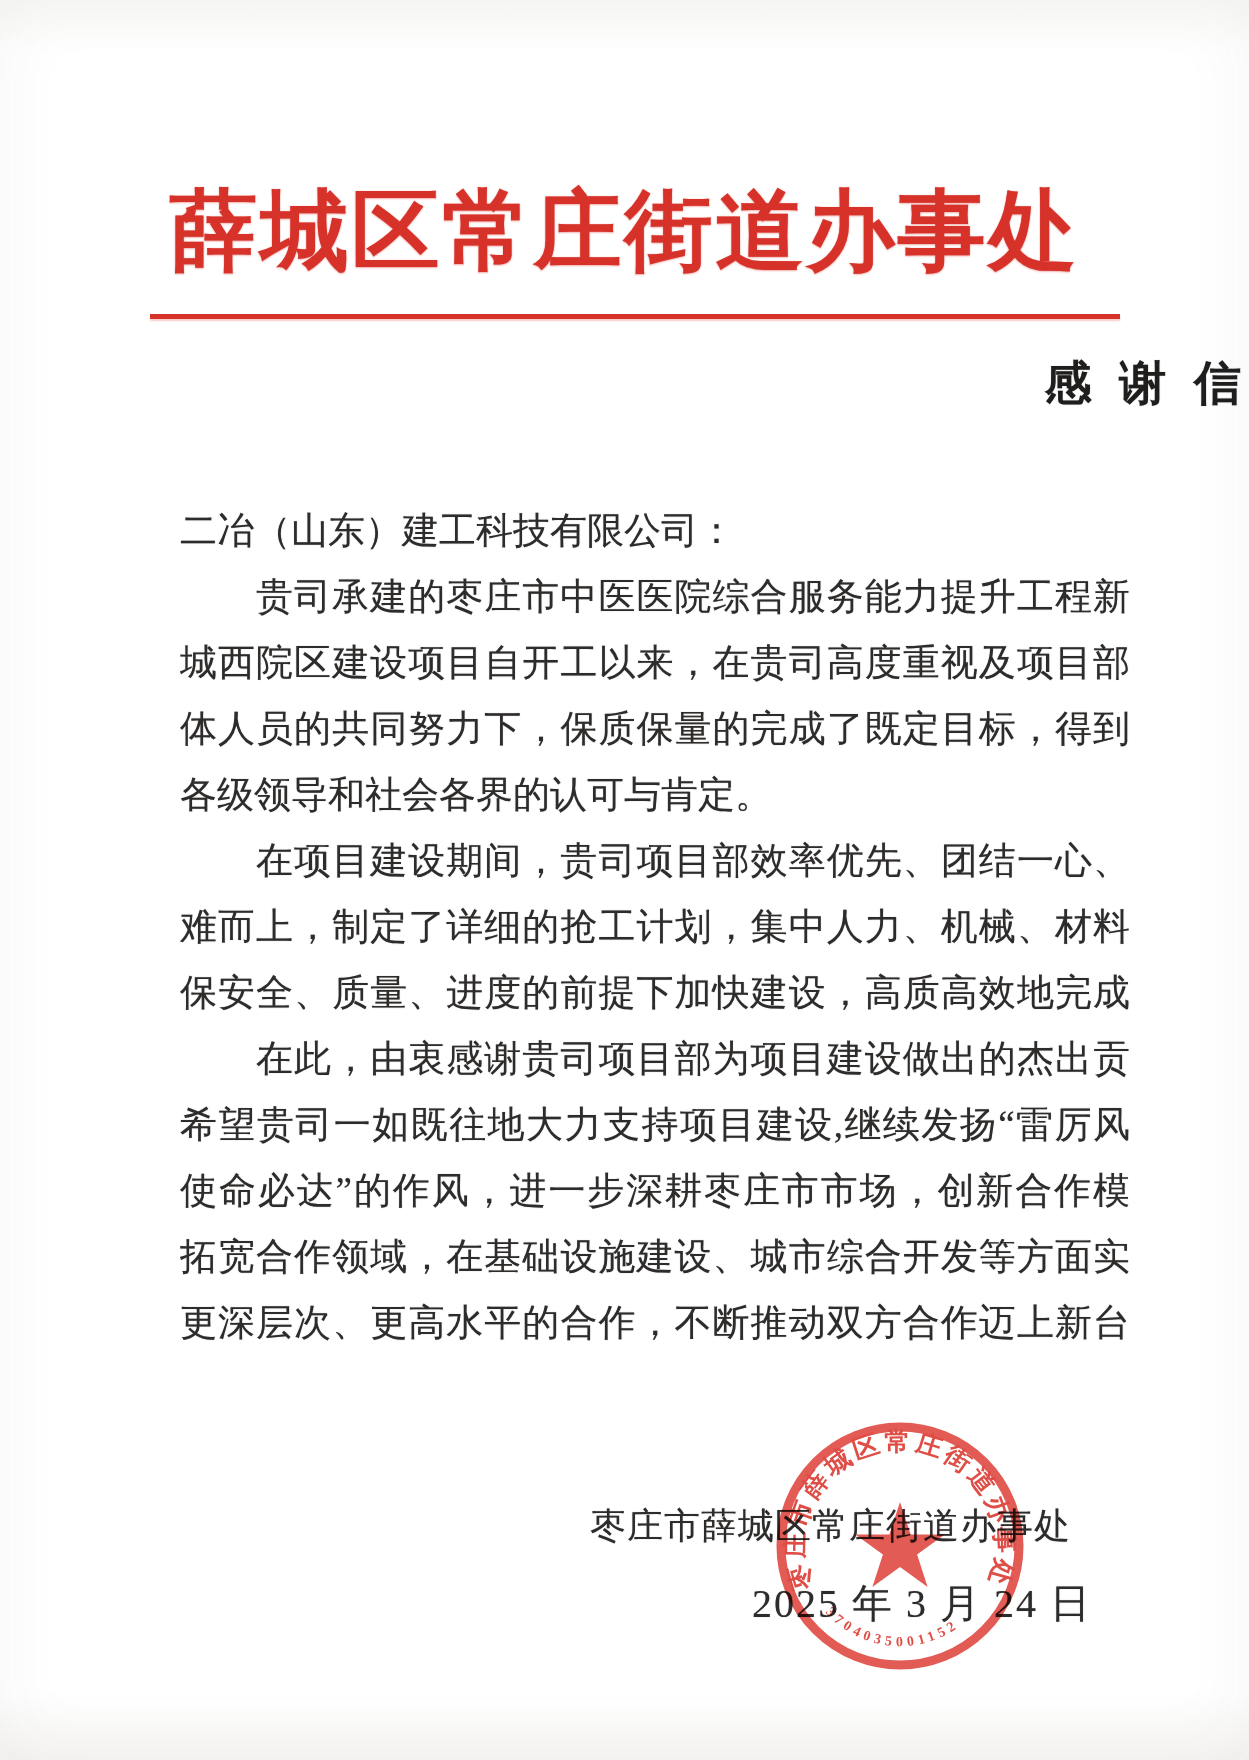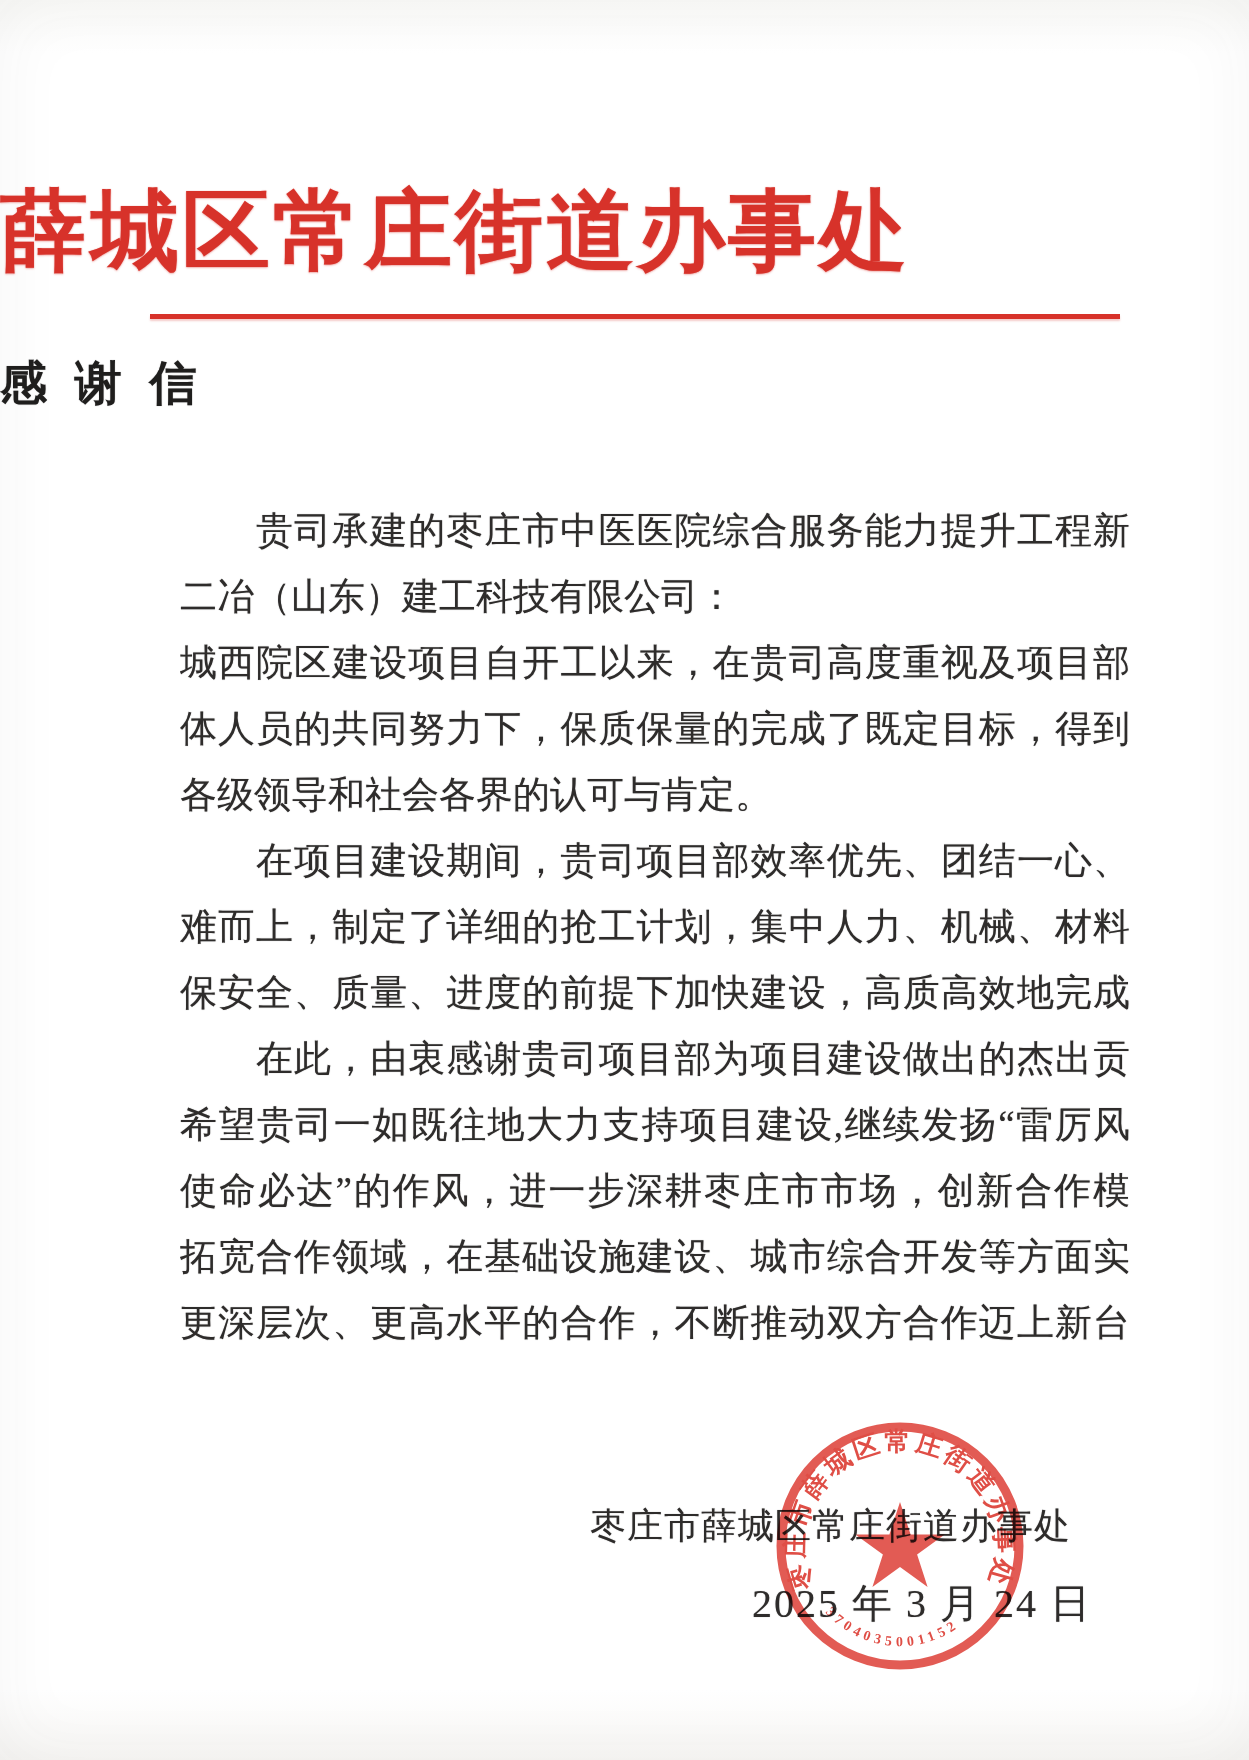--- a/index.html
+++ b/index.html
@@ -11,35 +11,35 @@
   .page{
     position:relative;
     width:1249px;height:1760px;
     background:linear-gradient(180deg,#fafaf8 0%,#ffffff 3%,#ffffff 96%,#f7f6f4 100%);
     box-shadow:inset 0 0 70px rgba(60,55,50,.05);
     overflow:hidden;
     font-family:"Liberation Serif","DejaVu Serif",serif;
   }
   .letterhead{
     position:absolute;top:172px;left:0;width:100%;
-    text-align:left;
+    text-align:center;
     font-size:88px;font-weight:700;
     color:var(--red);
     letter-spacing:3px;
     text-shadow:0 1px 2px rgba(215,50,42,.35), 0 0 1px rgba(215,50,42,.5);
     white-space:nowrap;
   }
   .red-line{
     position:absolute;top:314px;left:150px;width:970px;height:5px;
     background:var(--red);
     box-shadow:0 2px 2px rgba(215,50,42,.25);
   }
   .letter-title{
     position:absolute;top:352px;left:0;width:100%;
-    text-align:left;
+    text-align:right;
     font-size:47px;font-weight:600;color:#1f1e1d;
     letter-spacing:8px;
     text-shadow:0 0 1px rgba(30,30,30,.45);
     white-space:nowrap;
   }
   .body-block{
     position:absolute;top:498px;left:180px;width:950px;
     font-size:37px;color:var(--ink);
   }
   .line{
@@ -82,22 +82,22 @@
 
 <div class="page">
 
   <div class="letterhead">薛城区常庄街道办事处</div>
 
   <div class="red-line"></div>
 
   <div class="letter-title">感 谢 信</div>
 
   <div class="body-block">
+    <div class="line short">二冶（山东）建工科技有限公司：</div>
     <div class="line indent">贵司承建的枣庄市中医医院综合服务能力提升工程新</div>
-    <div class="line short">二冶（山东）建工科技有限公司：</div>
     <div class="line">城西院区建设项目自开工以来，在贵司高度重视及项目部全</div>
     <div class="line">体人员的共同努力下，保质保量的完成了既定目标，得到了</div>
     <div class="line short">各级领导和社会各界的认可与肯定。</div>
     <div class="line indent">在项目建设期间，贵司项目部效率优先、团结一心、迎</div>
     <div class="line">难而上，制定了详细的抢工计划，集中人力、机械、材料等，</div>
     <div class="line">保安全、质量、进度的前提下加快建设，高质高效地完成了</div>
     <div class="line indent">在此，由衷感谢贵司项目部为项目建设做出的杰出贡献，</div>
     <div class="line">希望贵司一如既往地大力支持项目建设,继续发扬“雷厉风行、</div>
     <div class="line">使命必达”的作风，进一步深耕枣庄市市场，创新合作模式，</div>
     <div class="line">拓宽合作领域，在基础设施建设、城市综合开发等方面实现</div>

